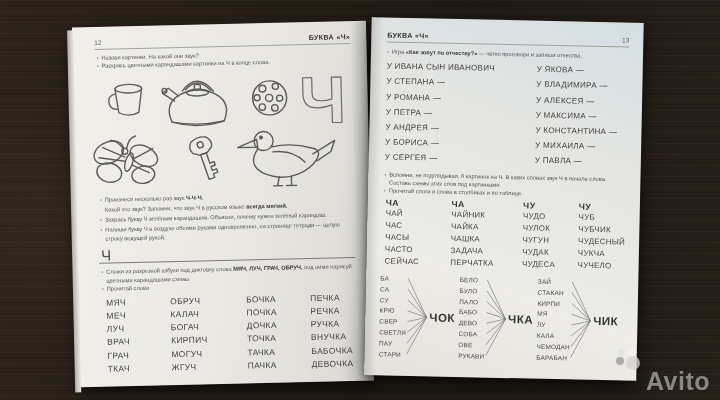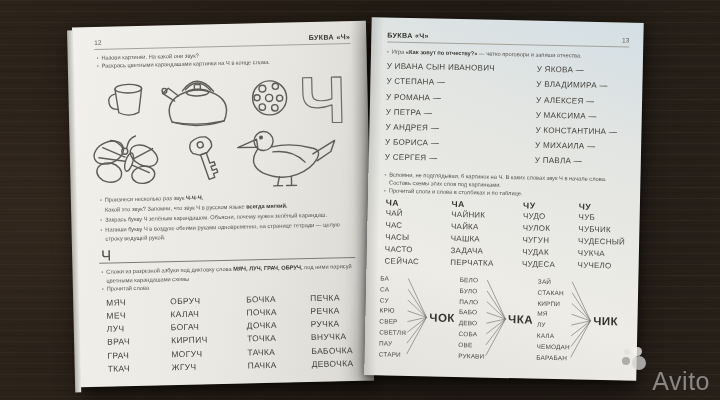--- a/index.html
+++ b/index.html
@@ -77,21 +77,21 @@
   .fan-lines line{stroke:#6e6c68;stroke-width:.6;}
   .fan-suffix{font-size:11.5px;font-weight:bold;color:#35332f;letter-spacing:.5px;margin-left:1px;}
   
   .avito{position:absolute;right:10px;bottom:4px;display:flex;align-items:center;gap:5px;z-index:9;opacity:.95;}
   .avito-dots{position:relative;width:25px;height:23px;}
   .avito-dots i{position:absolute;border-radius:50%;display:block;}
   .d1{left:2px;top:2px;width:6px;height:6px;background:#dededcbb;}
   .d2{left:11px;top:0;width:9px;height:9px;background:#f5f5f3cc;}
   .d3{left:0;top:10px;width:8px;height:8px;background:#9b9995cc;}
   .d4{left:10px;top:9px;width:14px;height:14px;background:#d3d2cfcc;}
-  .avito-text{font-size:25px;font-weight:normal;color:#8f8d8a;letter-spacing:.5px;margin-top:47px;}
+  .avito-text{font-size:25px;font-weight:bold;color:#8f8d8a;letter-spacing:.5px;margin-top:47px;}
 </style>
 </head>
 <body>
 
 <div class="scene">
   <div class="book">
 
     <div class="page page-left">
       <i class="edge-stack"></i>
 

